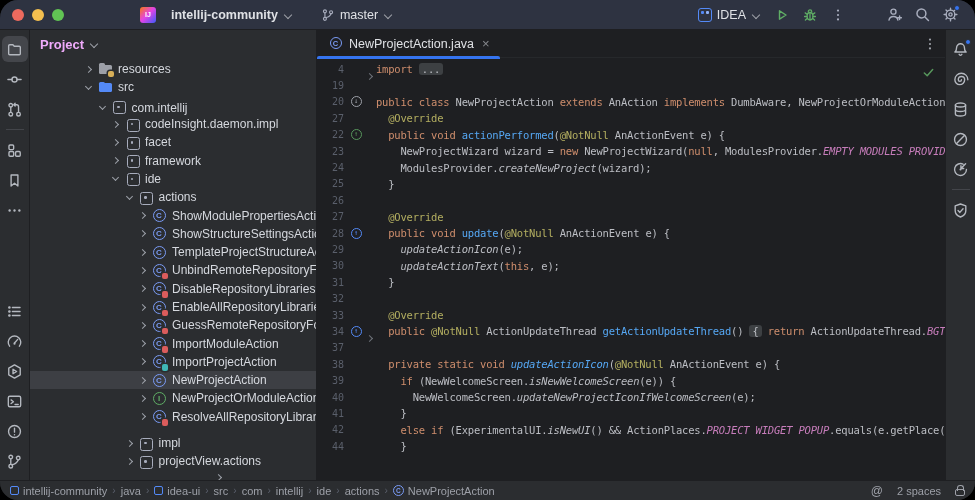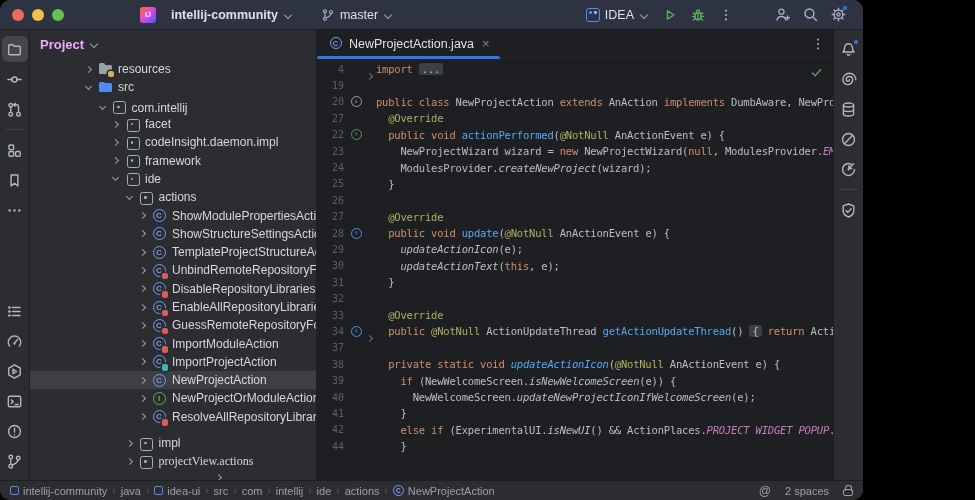--- a/index.html
+++ b/index.html
@@ -1,18 +1,18 @@
 <!DOCTYPE html>
 <html><head>
 <meta charset="utf-8">
 <style>
   * { margin:0; padding:0; box-sizing:border-box; }
   html,body { width:975px; height:500px; background:#000; overflow:hidden;
               font-family:"Liberation Sans", sans-serif; }
-  .window { width:863px; height:500px; border-radius:10px; overflow:hidden;
+  .window { width:975px; height:500px; border-radius:18px; overflow:hidden;
             display:flex; flex-direction:column; background:#1E1F22; }
 
   
   .titlebar { height:30px; flex:none; background:#2E3341; display:flex; align-items:center;
               color:#DFE1E5; font-size:12.5px; border-bottom:1px solid #1E1F22; }
   .traffic { display:flex; gap:8px; margin:0 14px 0 12px; }
   .tl { width:12px; height:12px; border-radius:50%; }
   .tl.red{background:#EC6A5E}.tl.yellow{background:#F4BF4F}.tl.green{background:#61C454}
   .applogo { width:16px; height:16px; border-radius:3px; margin:0 8px 0 62px;
              background:linear-gradient(135deg,#F97A12,#E343E6 48%,#3B5BFB);
@@ -304,26 +304,26 @@
             <span class="tlabel">src</span>
           </div>
           <div class="trow" style="padding-left: 65.5px; align-items: flex-end;">
             <span class="chev e"></span>
             <span class="ticon i-pkg"></span>
             <span class="tlabel">com.intellij</span>
           </div>
           <div class="trow" style="padding-left: 79px;">
             <span class="chev "></span>
             <span class="ticon i-pkg"></span>
+            <span class="tlabel">codeInsight.daemon.impl</span>
+          </div>
+          <div class="trow" style="padding-left: 79px;">
+            <span class="chev "></span>
+            <span class="ticon i-pkg"></span>
             <span class="tlabel">facet</span>
-          </div>
-          <div class="trow" style="padding-left: 79px;">
-            <span class="chev "></span>
-            <span class="ticon i-pkg"></span>
-            <span class="tlabel">codeInsight.daemon.impl</span>
           </div>
           <div class="trow" style="padding-left: 79px;">
             <span class="chev "></span>
             <span class="ticon i-pkg"></span>
             <span class="tlabel">framework</span>
           </div>
           <div class="trow" style="padding-left: 79px;">
             <span class="chev e"></span>
             <span class="ticon i-pkg"></span>
             <span class="tlabel">ide</span>
@@ -422,21 +422,21 @@
               <span class="ring">C</span>
               <span class="badge-pink"></span>
             </span>
             <span class="tlabel">ResolveAllRepositoryLibraries</span>
           </div>
           <div class="trow" style="padding-left: 92.5px; margin-top: 8px;">
             <span class="chev "></span>
             <span class="ticon i-pkg"></span>
             <span class="tlabel">impl</span>
           </div>
-          <div class="trow" style="padding-left: 92.5px; font-family: Liberation Serif, serif;">
+          <div class="trow" style="padding-left: 92.5px;">
             <span class="chev "></span>
             <span class="ticon i-pkg"></span>
             <span class="tlabel">projectView.actions</span>
           </div>
           <div class="trow" style="padding-left: 92.5px; flex-direction: column;">
             <span class="chev "></span>
             <span class="ticon i-pkg"></span>
             <span class="tlabel">projectWizard</span>
           </div>
         </div>

